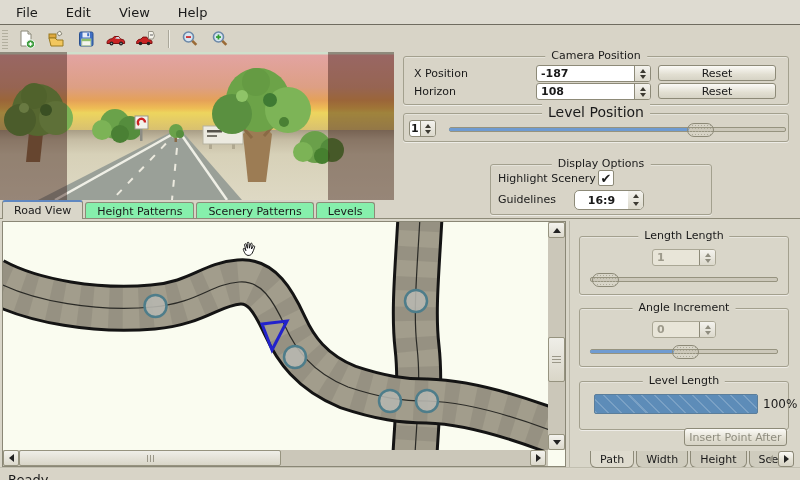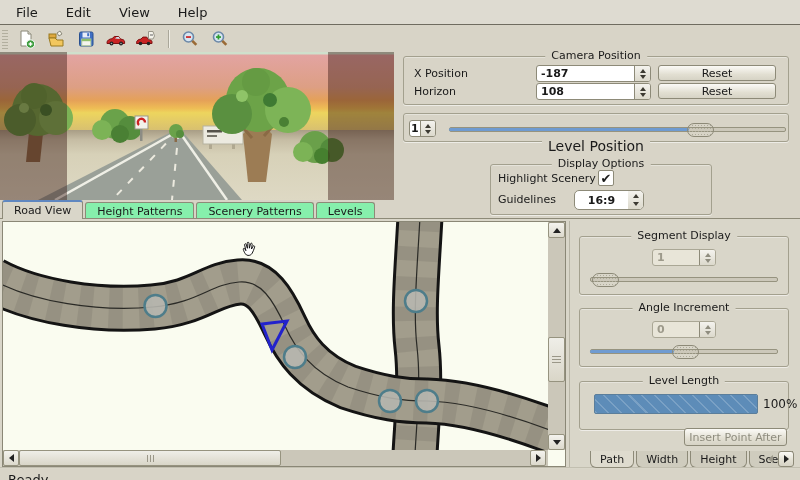--- a/index.html
+++ b/index.html
@@ -251,21 +251,21 @@
       <div class="val">108</div>
       <div class="arrows">
           <div class="tri-up"></div>
           <div class="tri-down"></div>
         </div>
     </div>
     <div class="a btn" style="left:254px;top:26px;width:118px;height:16px;">Reset</div>
   </div>
 
   <div class="a groupbox" style="left:403px;top:113px;width:384px;height:27px;">
-    <span class="grouptitle" style="font-size:14px;top:-10px;margin-top:34px;">Level Position</span>
+    <span class="grouptitle" style="font-size:14px;top:-10px;">Level Position</span>
     <div class="a spin" style="left:5px;top:6px;width:27px;height:17px;">
       <div class="val center">1</div>
       <div class="arrows">
           <div class="tri-up"></div>
           <div class="tri-down"></div>
         </div>
     </div>
     <div class="a" style="left:45px;top:8px;width:337px;height:14px;">
       <div class="a slidertrack" style="left:0;top:5px;width:337px;"></div>
       <div class="sliderfill" style="top:6px;width:240px;"></div>
@@ -351,21 +351,21 @@
         </div>
       <div class="sbbtn" style="left:527px;top:0;width:16px;height:16px;">
           <div class="t-right"></div>
         </div>
     </div>
   </div>
 
   <div class="a" style="left:569px;top:221px;width:231px;height:246px;border-left:1px solid #b9b6a7;">
 
     <div class="a groupbox" style="left:9px;top:15px;width:208px;height:57px;">
-      <span class="grouptitle" style="background:#d9d6c9;">Segment Display</span>
+      <span class="grouptitle" style="background:#d9d6c9;">Length Length</span>
       <div class="a spin disabled" style="left:72px;top:12px;width:64px;height:17px;">
         <div class="val">1</div>
         <div class="arrows">
             <div class="tri-up"></div>
             <div class="tri-down"></div>
           </div>
       </div>
       <div class="a" style="left:10px;top:34px;width:188px;height:15px;">
         <div class="a slidertrack" style="left:0;top:6px;width:188px;"></div>
         <div class="sliderhandle" style="left:2px;top:2px;"></div>

